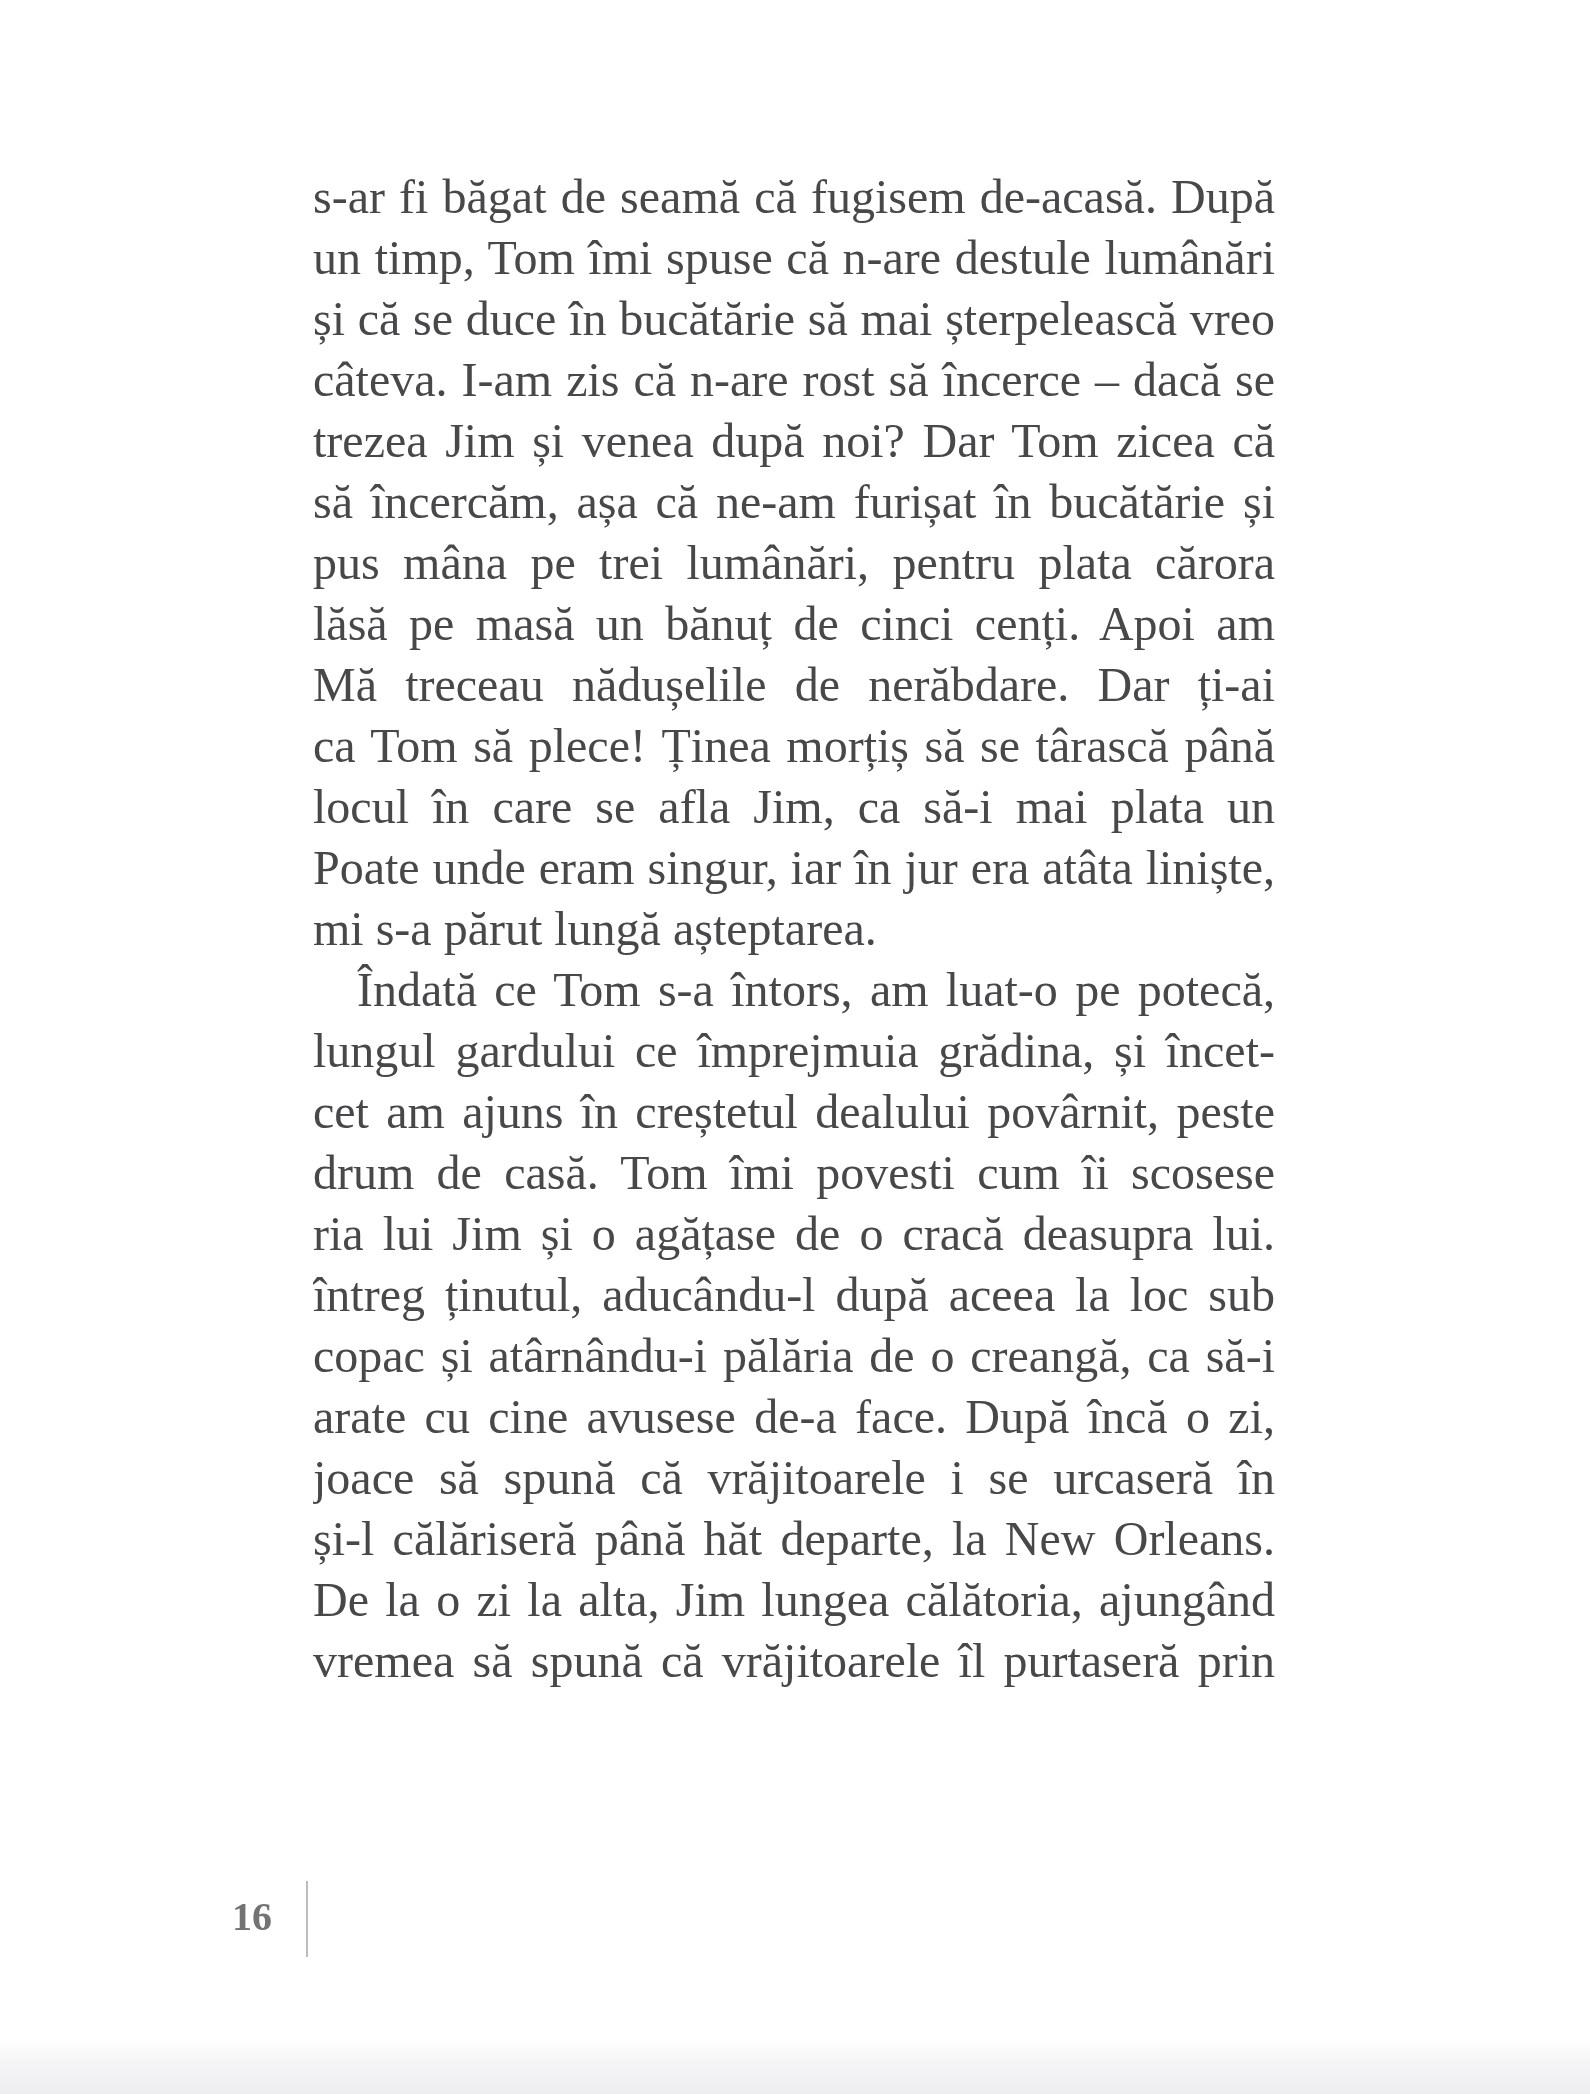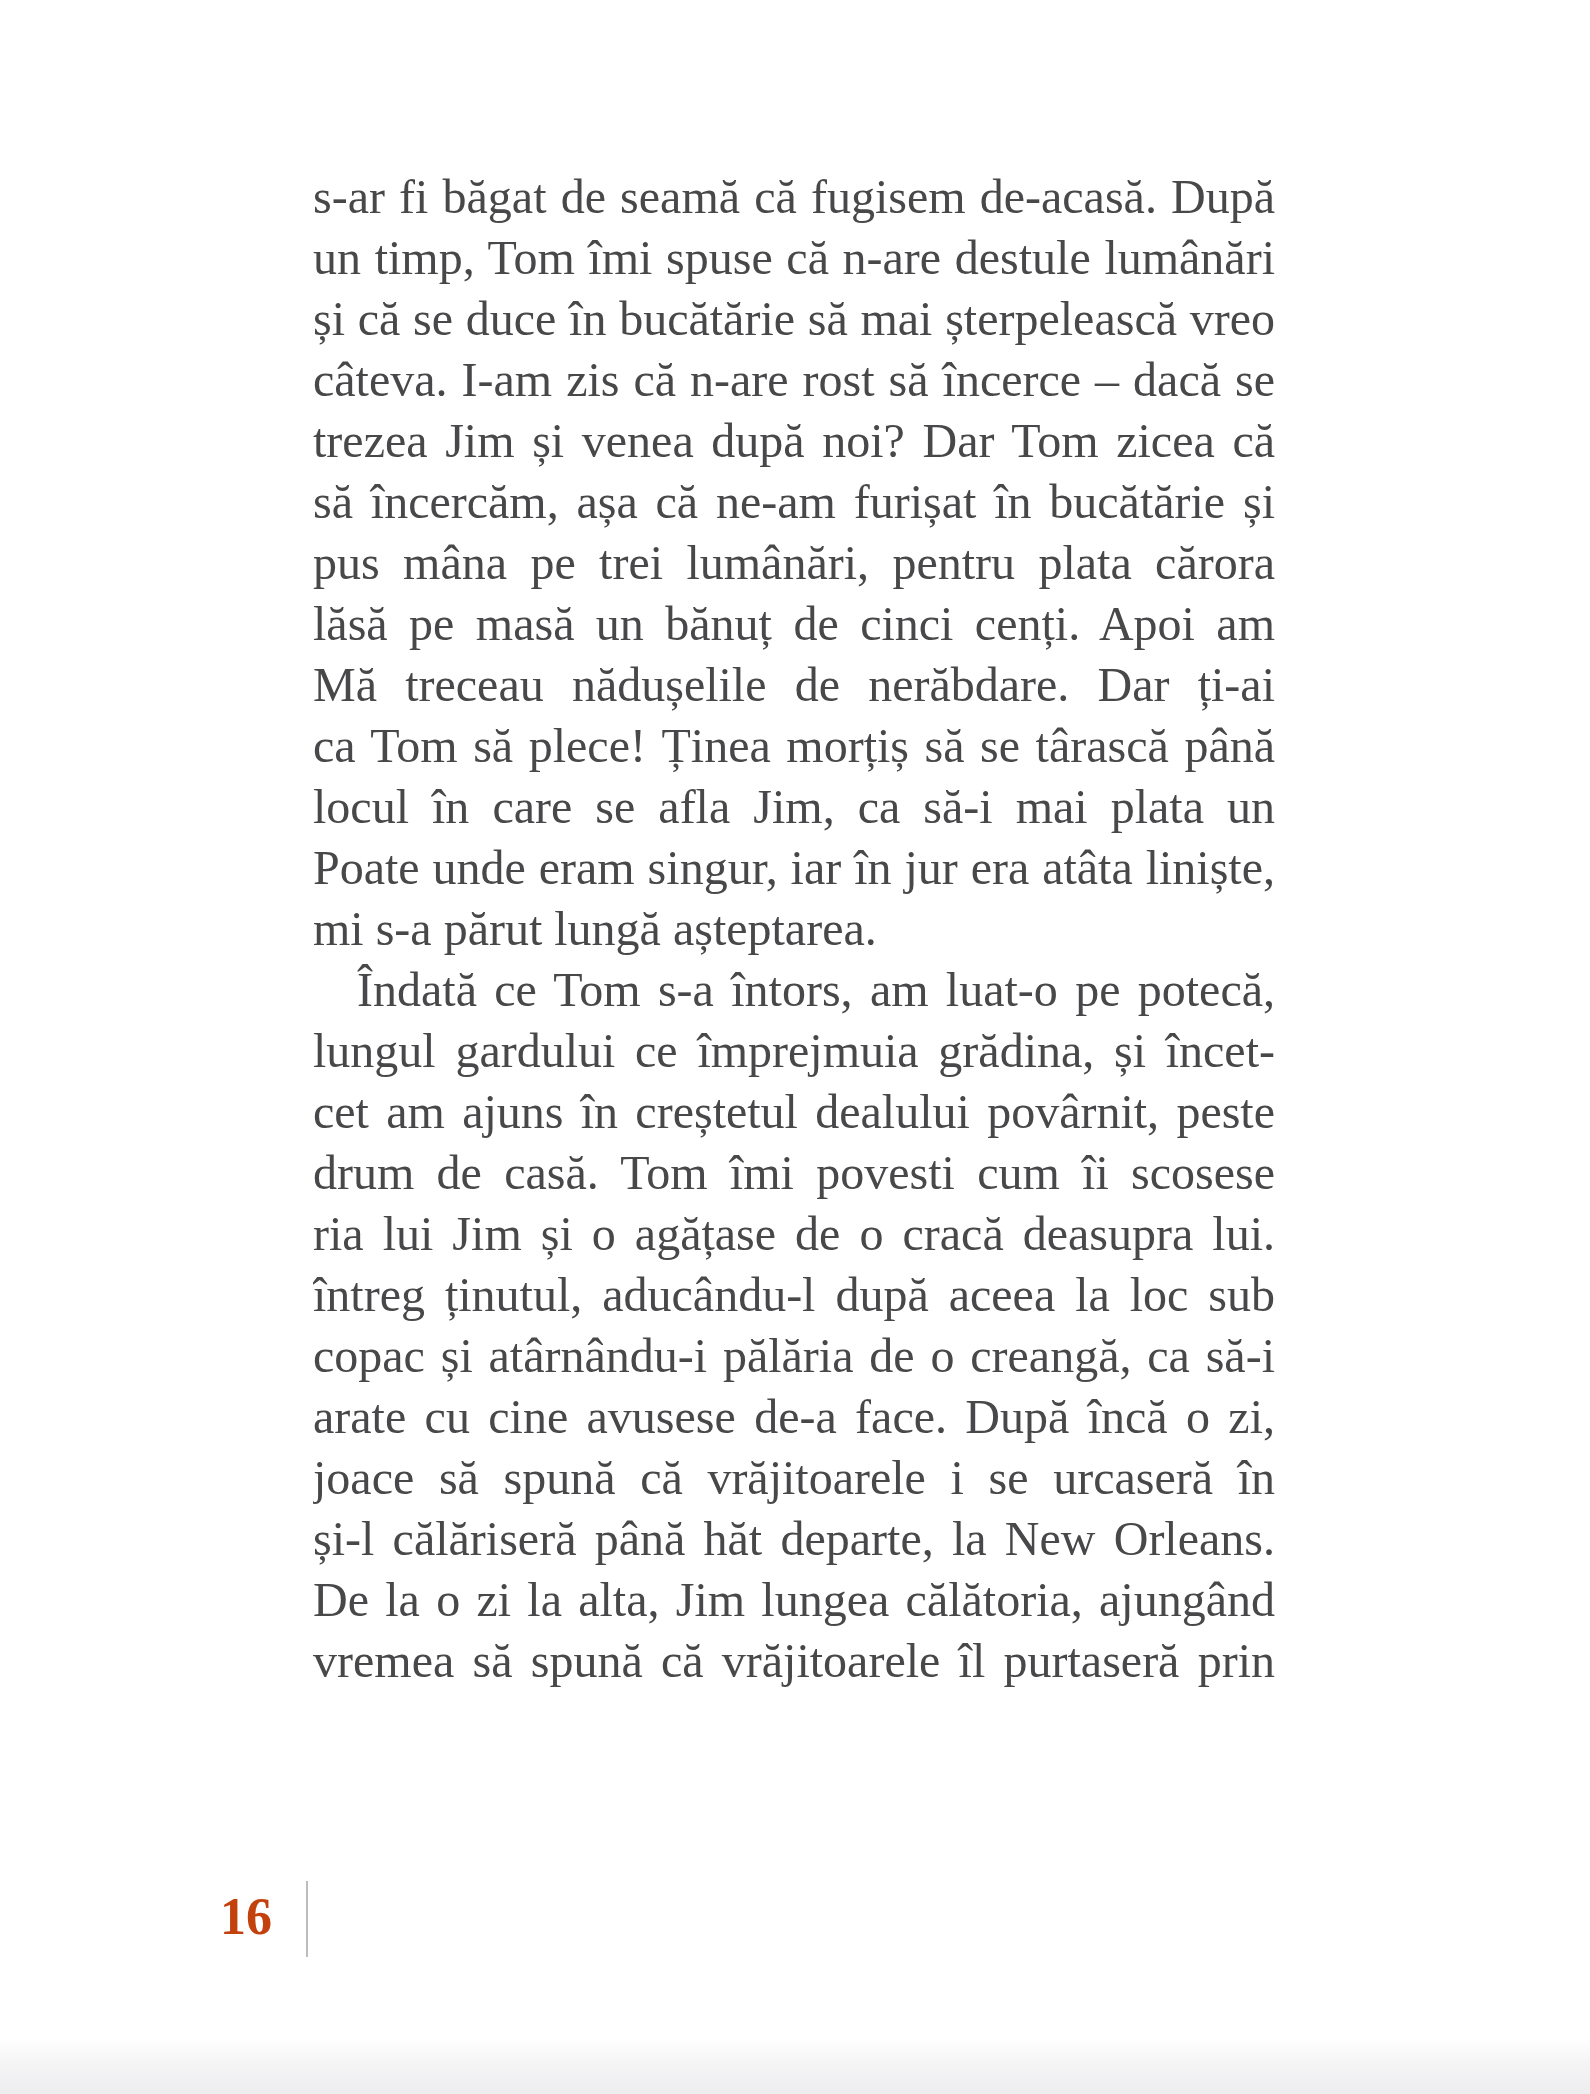--- a/index.html
+++ b/index.html
@@ -39,26 +39,26 @@
     white-space: normal;
   }
   .line.para-end {
     text-align-last: left;
   }
   .line.indent {
     padding-left: 44px;
   }
   .page-number {
     position: absolute;
-    left: 220px;
+    left: 232px;
     top: 1892px;
-    font-size: 52px;
+    font-size: 40px;
     line-height: 50px;
     font-weight: 700;
-    color: #c2410c;
+    color: #737373;
   }
   .footer-divider {
     position: absolute;
     left: 306px;
     top: 1881px;
     width: 2px;
     height: 76px;
     background: #bcbcbe;
   }
   .bottom-shade {

